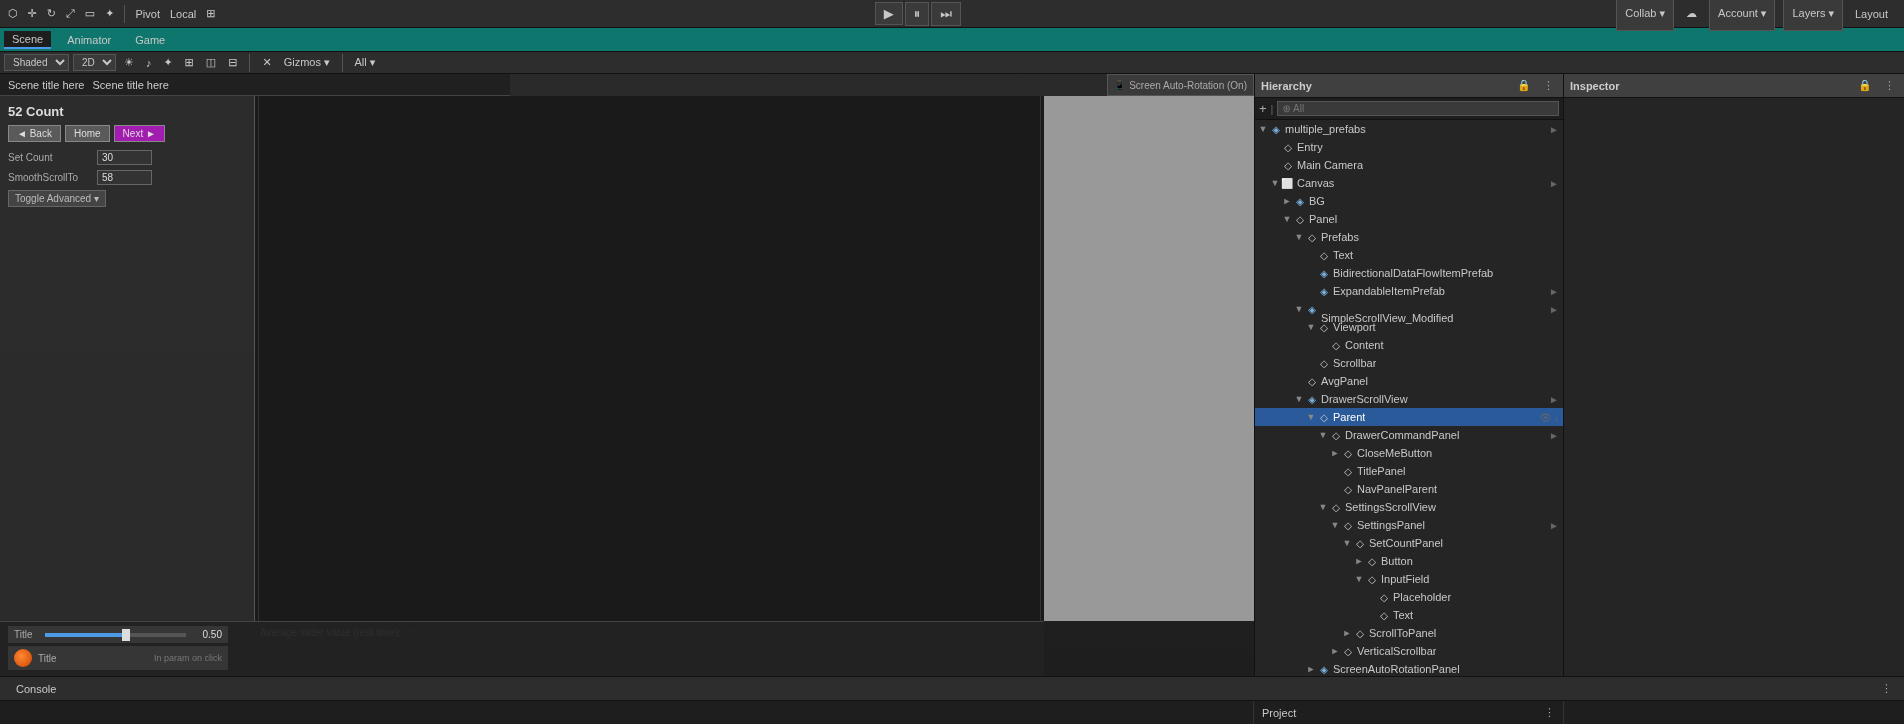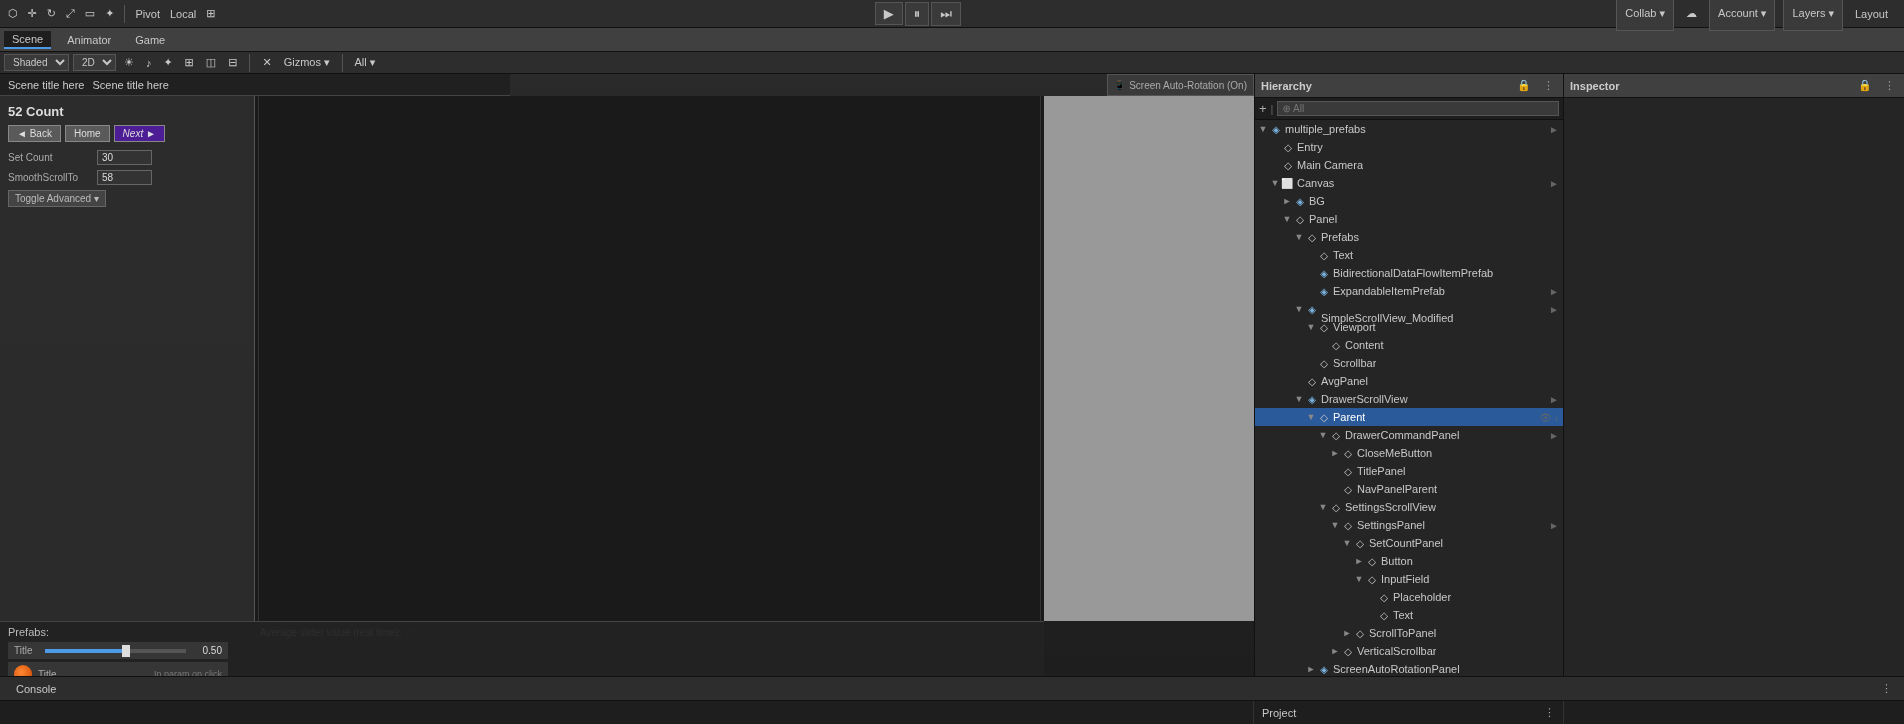--- a/index.html
+++ b/index.html
@@ -44,21 +44,21 @@
       color: #c8c8c8;
       cursor: pointer;
       padding: 10px 8px;
       font-size: 11px;
       display: flex; align-items: center; gap: 3px;
     }
 
     
     .second-toolbar {
       height: 24px;
-      background: #404040;
+      background: #0f766e;
       border-bottom: 1px solid #111;
       display: flex;
       align-items: center;
       padding: 0 4px;
       gap: 8px;
     }
     .tab-btn {
       background: none;
       border: none;
       color: #c8c8c8;
@@ -254,21 +254,21 @@
         <span style="font-size:10px; color:#aaa;">Screen Auto-Rotation (On)</span>
       </div>
 
       <div style="position:absolute; top:22px; left:0; width:255px; bottom:55px; background:rgba(45,45,45,0.92); border-right:1px solid #555; padding:8px;">
 
         <div style="font-size:13px; font-weight:bold; color:#ddd; margin-bottom:6px;">52 Count</div>
 
         <div style="display:flex; gap:4px; margin-bottom:8px;">
           <button style="background:#5a5a5a; border:1px solid #888; color:#ddd; padding:2px 8px; font-size:10px; cursor:pointer;">◄ Back</button>
           <button style="background:#5a5a5a; border:1px solid #888; color:#ddd; padding:2px 8px; font-size:10px; cursor:pointer;">Home</button>
-          <button style="background:#4c1d95; border:1px solid #888; color:#ddd; padding:2px 8px; font-size:10px; cursor:pointer;font-style:italic;">Next ►</button>
+          <button style="background:#a21caf; border:1px solid #888; color:#ddd; padding:2px 8px; font-size:10px; cursor:pointer;">Next ►</button>
         </div>
 
         <div style="display:flex; align-items:center; gap:4px; margin-bottom:5px;">
           <span style="font-size:10px; color:#aaa; width:85px;">Set Count</span>
           <input type="text" style="background: rgb(51, 51, 51); border: 1px solid rgb(102, 102, 102); color: rgb(221, 221, 221); padding: 1px 4px; font-size: 10px; width: 55px;" value="30">
         </div>
 
         <div style="display:flex; align-items:center; gap:4px; margin-bottom:5px;">
           <span style="font-size:10px; color:#aaa; width:85px;">SmoothScrollTo</span>
           <input type="text" style="background: rgb(51, 51, 51); border: 1px solid rgb(102, 102, 102); color: rgb(221, 221, 221); padding: 1px 4px; font-size: 10px; width: 55px;" value="58">
@@ -292,21 +292,20 @@
         <div style="position:absolute; left:3px; top:0; bottom:0; width:1px; background:#333;"></div>
         <div style="position:absolute; right:3px; top:0; bottom:0; width:1px; background:#333;"></div>
       </div>
 
       <div style="position:absolute; bottom:38px; left:260px; font-size:10px; color:#aaa; display:flex; align-items:center; gap:6px;">
         <span>Average slider value (real time):</span>
         <span style="font-size:9px; color:#777;">□</span>
       </div>
 
       <div style="position:absolute; bottom:0; left:0; right:210px; height:55px; background:rgba(35,35,35,0.92); border-top:1px solid #444; padding:4px 8px;">
-        <div style="font-size:11px; color:#bbb; margin-bottom:4px;">Prefabs:</div>
 
         <div style="display:flex; align-items:center; gap:6px; background:rgba(60,60,60,0.8); padding:3px 6px; width:220px; margin-bottom:3px;">
           <span style="font-size:10px; color:#aaa; width:25px;">Title</span>
           <div style="flex:1; height:4px; background:#555; position:relative;">
             <div style="width:60%; height:100%; background:#4d9be6;"></div>
             <div style="position:absolute; right:40%; top:-4px; width:8px; height:12px; background:#ddd;"></div>
           </div>
           <span style="font-size:10px; color:#ddd; width:30px; text-align:right;">0.50</span>
         </div>
 

